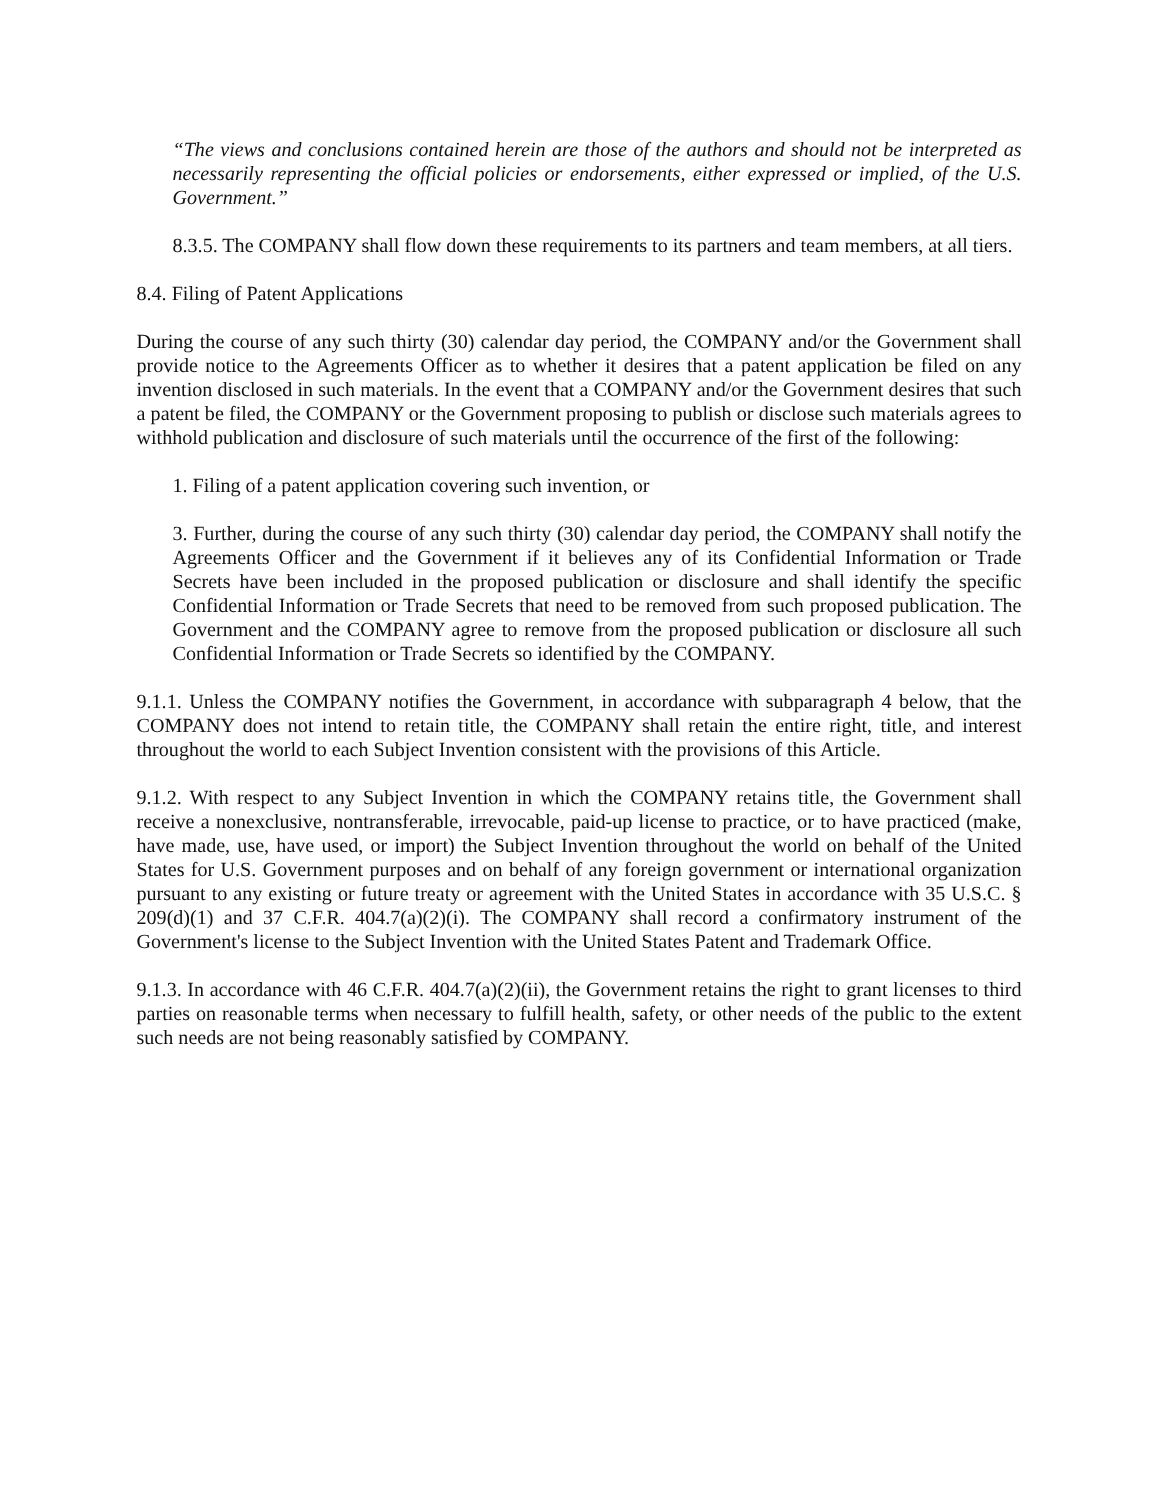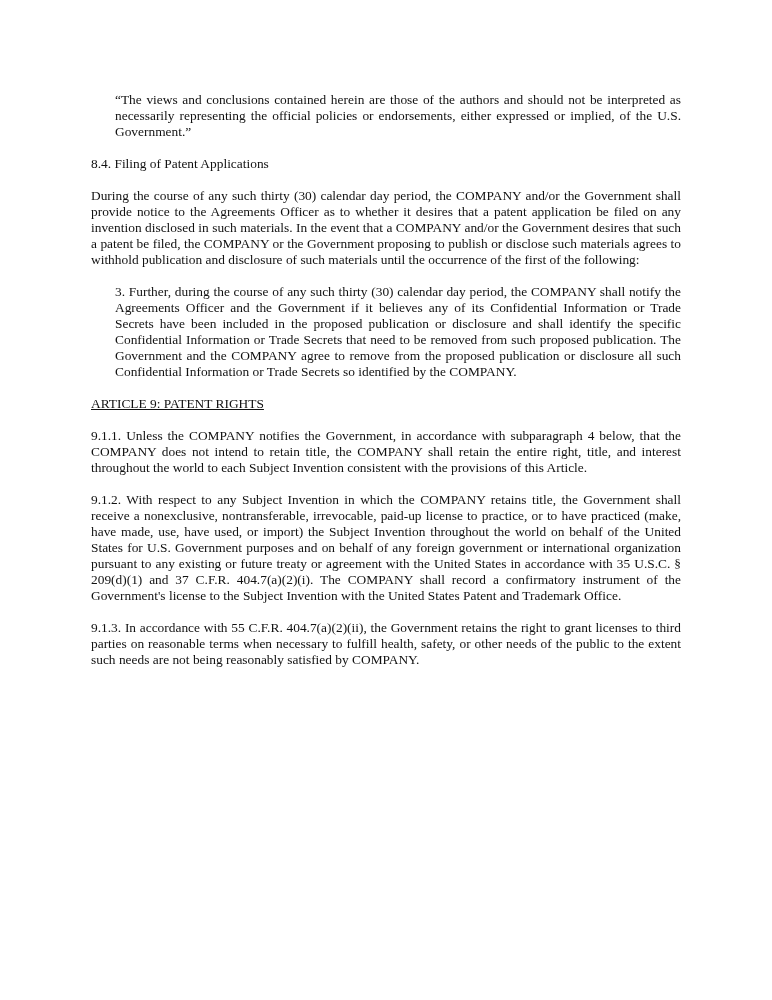--- a/index.html
+++ b/index.html
@@ -4,31 +4,32 @@
 <style>
   html, body { margin: 0; padding: 0; background: #ffffff; }
   body { width: 772px; height: 1000px; overflow: hidden; position: relative; }
   .page {
     position: absolute; left: 91px; top: 92px; width: 590px;
     font-family: "Liberation Serif", serif; font-size: 13.4px; line-height: 16px;
     color: #111111; text-align: justify;
   }
   .p { margin: 0; }
   .indent { margin-left: 24px; }
-  .italic { }
+  .italic { font-style: italic; }
   .bold { font-weight: normal; }
   .underline { text-decoration: underline; }
   .gap { margin-top: 16px; }
   .quote { margin-top: 0; }
 </style>
 </head>
 <body>
 
 <div class="page">
   <p class="p indent italic quote">“The views and conclusions contained herein are those of the authors and should not be interpreted as necessarily representing the official policies or endorsements, either expressed or implied, of the U.S. Government.”</p>
+  <p class="p indent gap">8.3.5. The COMPANY shall flow down these requirements to its partners and team members, at all tiers.</p>
   <p class="p bold gap">8.4. Filing of Patent Applications</p>
   <p class="p gap">During the course of any such thirty (30) calendar day period, the COMPANY and/or the Government shall provide notice to the Agreements Officer as to whether it desires that a patent application be filed on any invention disclosed in such materials. In the event that a COMPANY and/or the Government desires that such a patent be filed, the COMPANY or the Government proposing to publish or disclose such materials agrees to withhold publication and disclosure of such materials until the occurrence of the first of the following:</p>
+  <p class="p indent gap">1. Filing of a patent application covering such invention, or</p>
   <p class="p indent gap">3. Further, during the course of any such thirty (30) calendar day period, the COMPANY shall notify the Agreements Officer and the Government if it believes any of its Confidential Information or Trade Secrets have been included in the proposed publication or disclosure and shall identify the specific Confidential Information or Trade Secrets that need to be removed from such proposed publication. The Government and the COMPANY agree to remove from the proposed publication or disclosure all such Confidential Information or Trade Secrets so identified by the COMPANY.</p>
-  <p class="p bold underline gap">ARTICLE 9: PATENT RIGHTS</p>
   <p class="p gap">9.1.1. Unless the COMPANY notifies the Government, in accordance with subparagraph 4 below, that the COMPANY does not intend to retain title, the COMPANY shall retain the entire right, title, and interest throughout the world to each Subject Invention consistent with the provisions of this Article.</p>
   <p class="p gap">9.1.2. With respect to any Subject Invention in which the COMPANY retains title, the Government shall receive a nonexclusive, nontransferable, irrevocable, paid-up license to practice, or to have practiced (make, have made, use, have used, or import) the Subject Invention throughout the world on behalf of the United States for U.S. Government purposes and on behalf of any foreign government or international organization pursuant to any existing or future treaty or agreement with the United States in accordance with 35 U.S.C. § 209(d)(1) and 37 C.F.R. 404.7(a)(2)(i). The COMPANY shall record a confirmatory instrument of the Government's license to the Subject Invention with the United States Patent and Trademark Office.</p>
-  <p class="p gap">9.1.3. In accordance with 55 C.F.R. 404.7(a)(2)(ii), the Government retains the right to grant licenses to third parties on reasonable terms when necessary to fulfill health, safety, or other needs of the public to the extent such needs are not being reasonably satisfied by COMPANY.</p>
+  <p class="p gap">9.1.3. In accordance with 46 C.F.R. 404.7(a)(2)(ii), the Government retains the right to grant licenses to third parties on reasonable terms when necessary to fulfill health, safety, or other needs of the public to the extent such needs are not being reasonably satisfied by COMPANY.</p>
 </div>
 
 </body></html>

